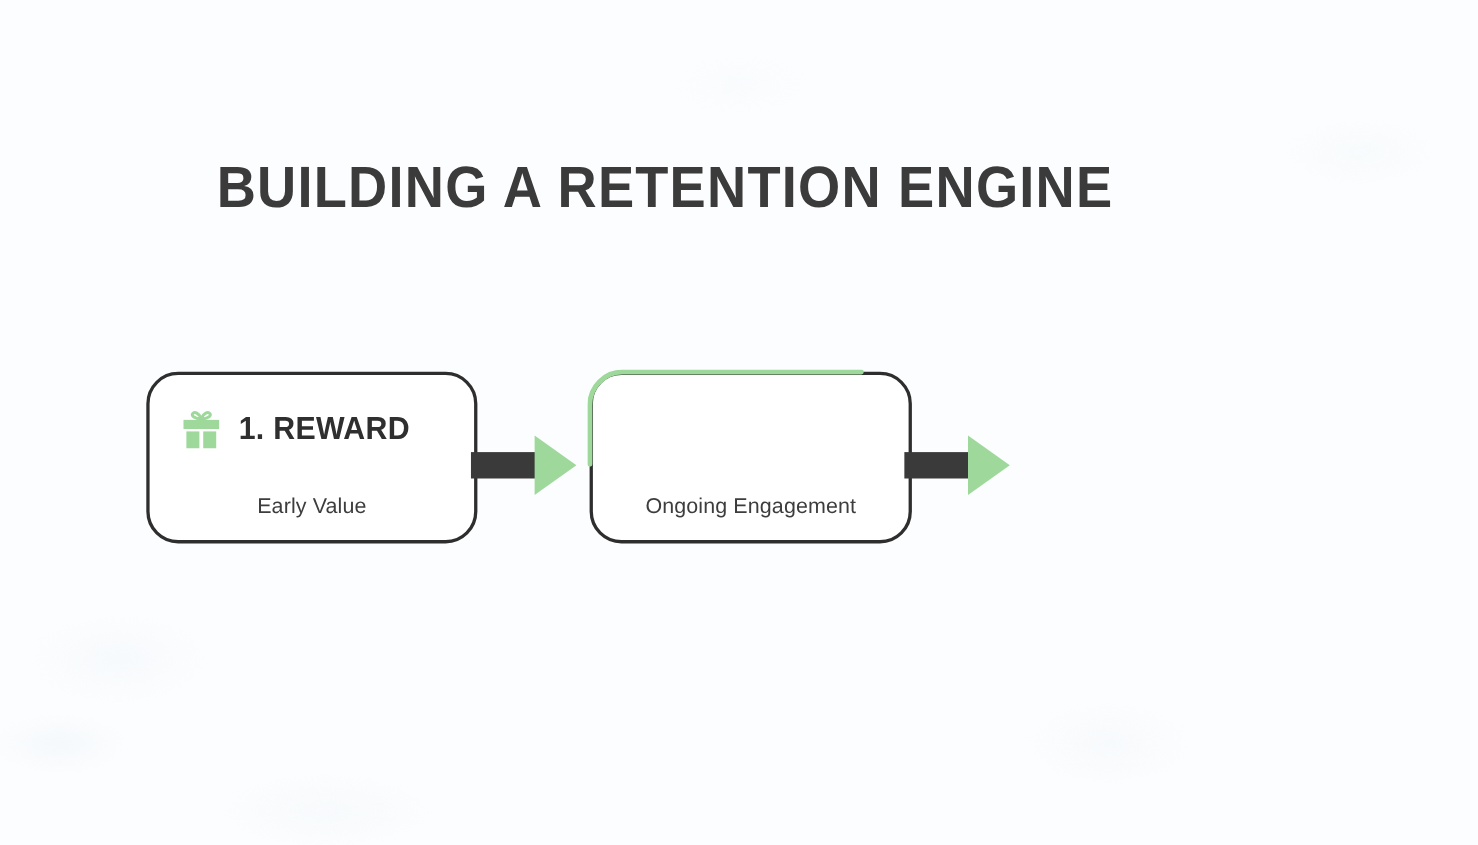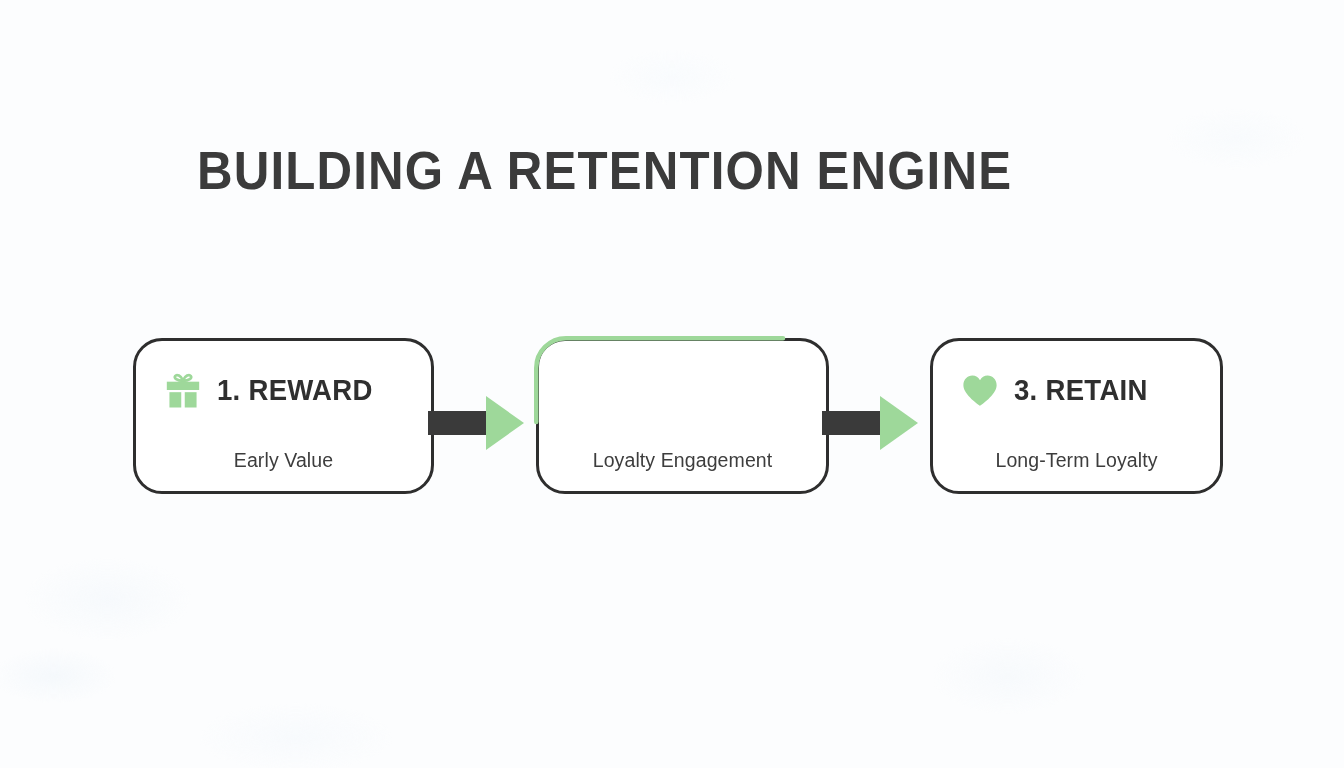--- a/index.html
+++ b/index.html
@@ -148,44 +148,29 @@
     </div>
     <div class="card-sub">Early Value</div>
   </div>
 
   <svg class="connector" id="connector-1" viewBox="0 0 106 70">
     <rect x="0" y="23" width="62" height="24" fill="#3a3a3a"></rect>
     <path d="M58 8 L96 35 L58 62 Z" fill="#9ed89a"></path>
   </svg>
 
   <div class="card" id="card-2">
-    <div class="card-sub">Loyalty Engagement</div>
+    <div class="card-sub">Ongoing Engagement</div>
   </div>
 
   <svg id="card-2-progress" viewBox="0 0 297 160">
     <path d="M2.25 86
              L2.25 32
              A29.75 29.75 0 0 1 32 2.25
              L249 2.25" fill="none" stroke="#9ed89a" stroke-width="4.5" stroke-linecap="round"></path>
   </svg>
 
   <svg class="connector" id="connector-2" viewBox="0 0 106 70">
     <rect x="0" y="23" width="62" height="24" fill="#3a3a3a"></rect>
     <path d="M58 8 L96 35 L58 62 Z" fill="#9ed89a"></path>
   </svg>
 
-  <div class="card" id="card-3">
-    <div class="card-head">
-      <svg class="card-icon" viewBox="0 0 48 48">
-        <path d="M24 42
-                 C24 42 5 29.5 5 18.5
-                 C5 12 9.8 7.5 15.3 7.5
-                 C19.1 7.5 22.3 9.6 24 12.9
-                 C25.7 9.6 28.9 7.5 32.7 7.5
-                 C38.2 7.5 43 12 43 18.5
-                 C43 29.5 24 42 24 42 Z" fill="#9ed89a"></path>
-      </svg>
-      <div class="card-title">3. RETAIN</div>
-    </div>
-    <div class="card-sub">Long-Term Loyalty</div>
-  </div>
 
 </div>
 
 </body></html>

